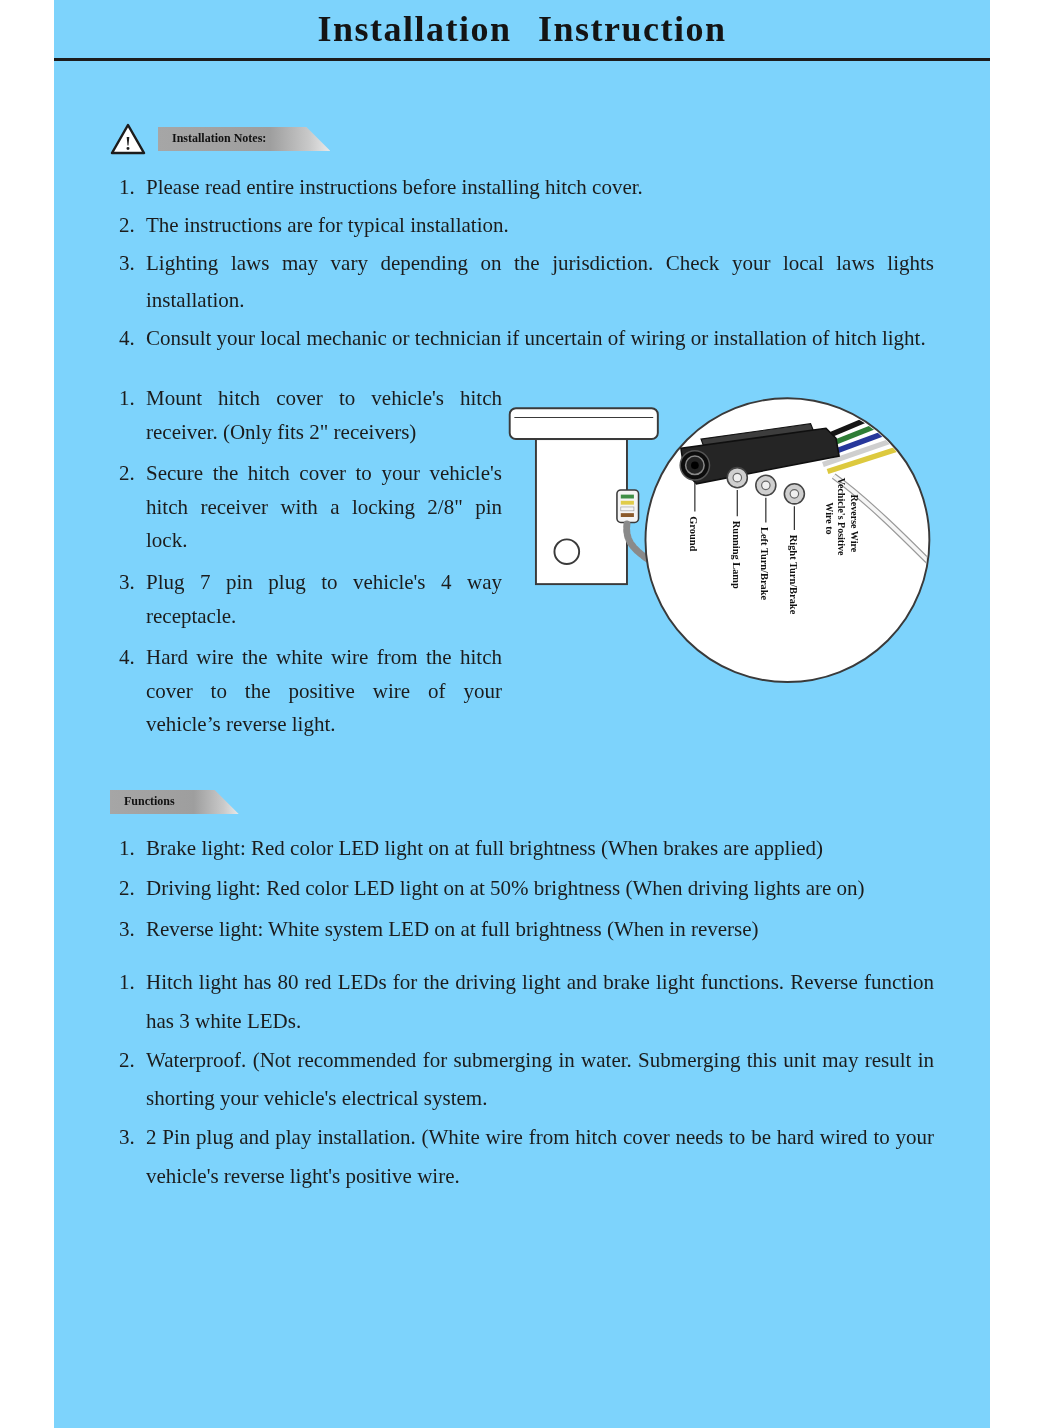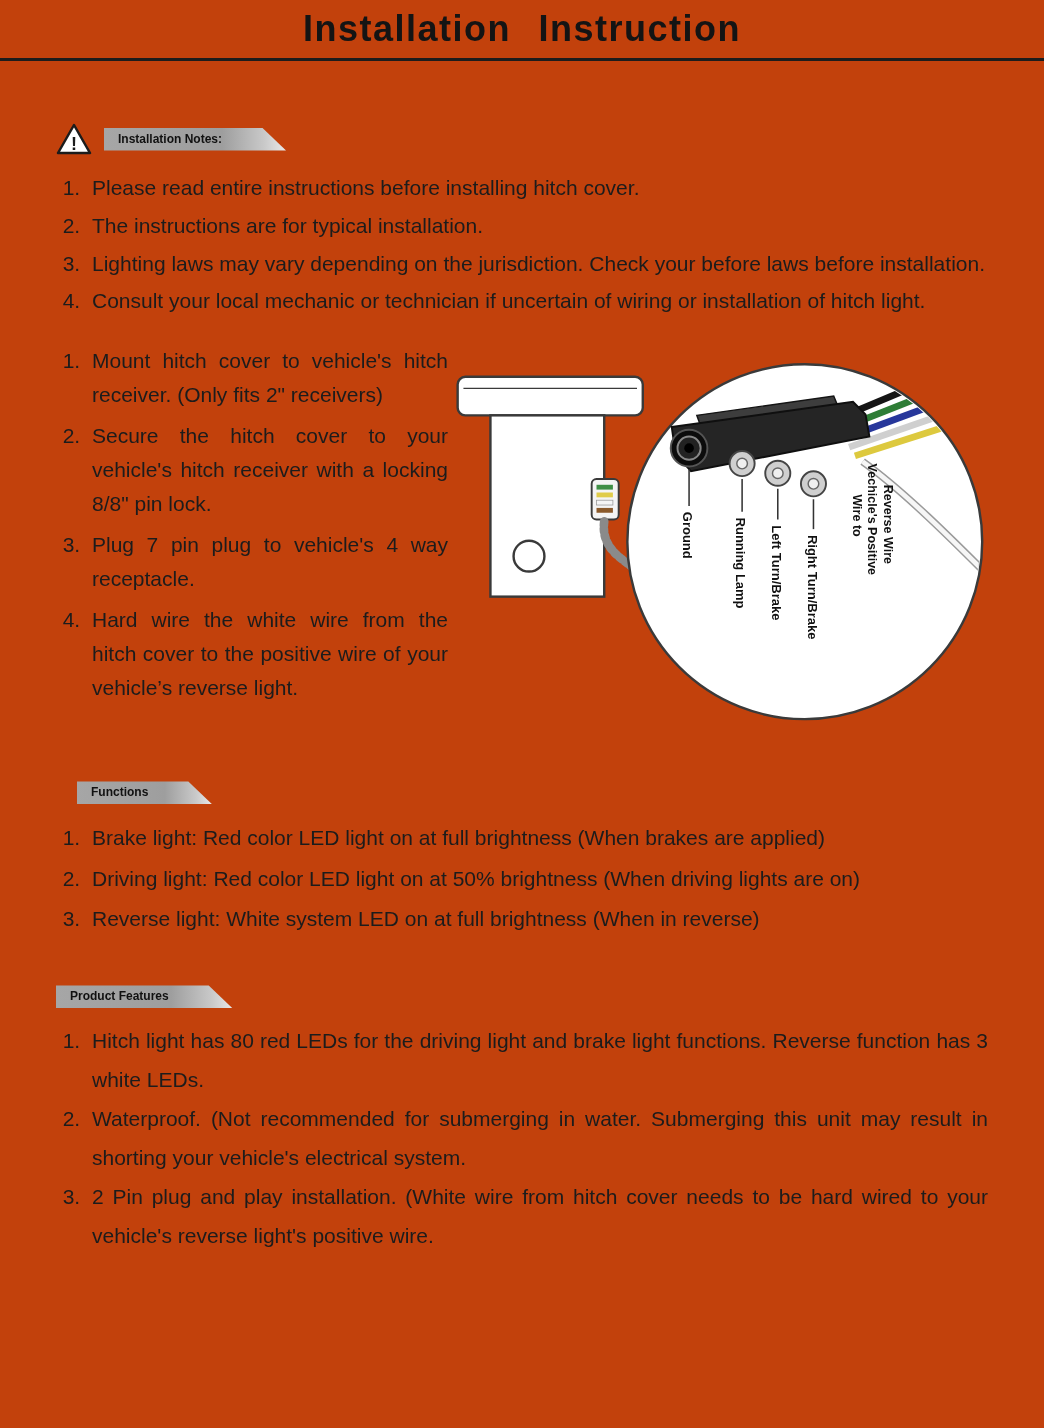--- a/index.html
+++ b/index.html
@@ -1,22 +1,22 @@
 <!DOCTYPE html>
 <html><head>
 <meta charset="utf-8">
 <style>
   html, body { margin: 0; padding: 0; background: #ffffff; }
   .page {
     position: relative;
-    width: 1044px;
+    width: 936px;
     height: 1428px;
     margin: 0 auto;
-    background: #c2410c;
-    font-family: Liberation Sans, sans-serif;
+    background: #7dd3fc;
+    font-family: Liberation Serif, serif;
     color: #1c1c1c;
     overflow: hidden;
     box-sizing: border-box;
   }
   .title {
     margin: 0;
     padding-top: 8px;
     text-align: center;
     font-size: 36px;
     font-weight: bold;
@@ -31,21 +31,21 @@
   }
   .content { padding: 0 56px; }
 
   .section-header-row {
     display: flex;
     align-items: center;
     gap: 12px;
   }
   .mt-notes { margin-top: 62px; }
   .mt-instr { margin-top: 42px; }
-  .mt-func  { margin-top: 40px; margin-left: 21px; }
+  .mt-func  { margin-top: 40px; }
   .mt-feat  { margin-top: 46px; }
 
   .bar {
     display: inline-block;
     font-size: 12px;
     font-weight: bold;
     color: #111;
     padding: 4px 64px 5px 14px;
     background: linear-gradient(to right, #a6a6a6 0%, #9e9e9e 65%, #c9c9c9 88%, #e9e9e9 100%);
     clip-path: polygon(0 0, calc(100% - 24px) 0, 100% 100%, 0 100%);
@@ -93,29 +93,29 @@
     <div class="section-header-row mt-notes">
       <svg class="warn-icon" width="36" height="32" viewBox="0 0 36 32">
         <polygon points="18,2 34,30 2,30" fill="#ffffff" stroke="#1c1c1c" stroke-width="2.5" stroke-linejoin="round"></polygon>
         <text x="18" y="27" text-anchor="middle" font-size="18" font-weight="bold" fill="#1c1c1c">!</text>
       </svg>
       <span class="bar">Installation Notes:</span>
     </div>
     <ol class="num-list notes-list">
       <li>Please read entire instructions before installing hitch cover.</li>
       <li>The instructions are for typical installation.</li>
-      <li>Lighting laws may vary depending on the jurisdiction. Check your before laws before installation.</li>
+      <li>Lighting laws may vary depending on the jurisdiction. Check your local laws lights installation.</li>
       <li>Consult your local mechanic or technician if uncertain of wiring or installation of hitch light.</li>
     </ol>
 
 
     <div class="instr-row">
       <ol class="num-list instr-list">
         <li>Mount hitch cover to vehicle's hitch receiver. (Only fits 2" receivers)</li>
-        <li>Secure the hitch cover to your vehicle's hitch receiver with a locking 8/8" pin lock.</li>
+        <li>Secure the hitch cover to your vehicle's hitch receiver with a locking 2/8" pin lock.</li>
         <li>Plug 7 pin plug to vehicle's 4 way receptacle.</li>
         <li>Hard wire the white wire from the hitch cover to the positive wire of your vehicle’s reverse light.</li>
       </ol>
 
       <div class="diagram-wrap">
         <svg viewBox="0 0 560 412">
 
           <g stroke="#3a3a3a" fill="#ffffff" stroke-width="2.5">
             <rect x="10" y="34" width="192" height="40" rx="8"></rect>
             <line x1="16" y1="46" x2="196" y2="46" stroke-width="1.5"></line>
@@ -194,23 +194,20 @@
 
     <div class="section-header-row mt-func">
       <span class="bar">Functions</span>
     </div>
     <ol class="num-list functions-list">
       <li>Brake light: Red color LED light on at full brightness (When brakes are applied)</li>
       <li>Driving light: Red color LED light on at 50% brightness (When driving lights are on)</li>
       <li>Reverse light: White system LED on at full brightness (When in reverse)</li>
     </ol>
 
-    <div class="section-header-row mt-feat">
-      <span class="bar">Product Features</span>
-    </div>
     <ol class="num-list features-list">
       <li>Hitch light has 80 red LEDs for the driving light and brake light functions. Reverse function has 3 white LEDs.</li>
       <li>Waterproof. (Not recommended for submerging in water. Submerging this unit may result in shorting your vehicle's electrical system.</li>
       <li>2 Pin plug and play installation. (White wire from hitch cover needs to be hard wired to your vehicle's reverse light's positive wire.</li>
     </ol>
 
   </div>
 </div>
 
 </body></html>

